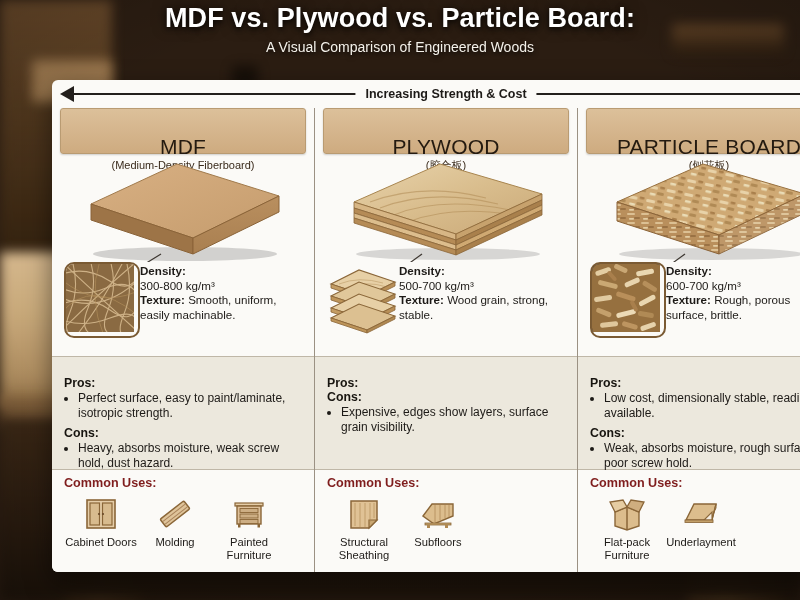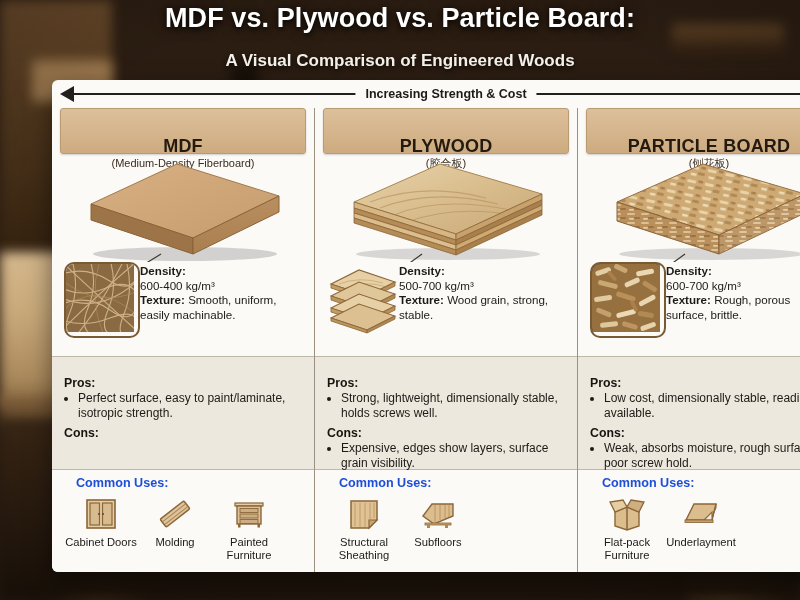--- a/index.html
+++ b/index.html
@@ -49,21 +49,21 @@
     background:radial-gradient(ellipse 110% 95% at 50% 45%, rgba(0,0,0,0) 45%, rgba(0,0,0,.45) 100%);}
 
   
   .titles{position:absolute;left:0;right:0;top:4px;text-align:center;z-index:4;}
   .title-main{
     font-size:27px;font-weight:bold;color:#ffffff;letter-spacing:.1px;
     text-shadow:0 2px 5px rgba(0,0,0,.75),0 0 14px rgba(0,0,0,.55);
     line-height:1.1;
   }
   .title-sub{
-    margin-top:17px;font-size:17px;color:#f4f1ea;font-weight:700;
+    margin-top:5px;font-size:14px;color:#f4f1ea;font-weight:400;
     text-shadow:0 2px 5px rgba(0,0,0,.75);
   }
 
   
   .card{
     position:absolute;left:52px;top:80px;width:788px;height:492px;
     background:#fbfaf7;border-radius:6px;z-index:5;overflow:hidden;
     box-shadow:0 10px 26px rgba(0,0,0,.5);
     display:flex;flex-direction:column;
   }
@@ -86,21 +86,21 @@
   .col + .col{border-left:1px solid #9b9183;}
 
   
   .col-head{
     margin:0 8px 0 8px;height:44px;flex:0 0 44px;
     background:linear-gradient(180deg,#dcc09a,#ceab80);
     border:1px solid #b99b72;border-radius:3px;
     display:flex;flex-direction:column;align-items:center;justify-content:center;
     box-shadow:0 1px 2px rgba(0,0,0,.18);
   }
-  .col-title{font-size:18px;font-weight:bold;color:#241a10;letter-spacing:.2px;line-height:1.05;margin-top:45px;}
+  .col-title{font-size:21px;font-weight:normal;color:#241a10;letter-spacing:.2px;line-height:1.05;margin-top:45px;}
   .col-sub{font-size:11px;color:#3a2b1c;margin-top:2px;line-height:1.05;}
 
   
   .illus{flex:0 0 108px;position:relative;}
   .illus svg{position:absolute;left:50%;top:4px;transform:translateX(-50%);}
 
   
   .specs{flex:0 0 94px;display:flex;padding:0 10px 0 12px;align-items:flex-start;}
   .swatch{width:72px;height:72px;flex:0 0 72px;border-radius:10px;border:2px solid #7a5a33;overflow:hidden;position:relative;}
   .spec-text{font-size:11.6px;color:#1d1a17;line-height:1.27;padding-top:2px;}
@@ -111,21 +111,21 @@
     flex:1 1 auto;min-height:0;background:#ece8dd;
     border-top:1px solid #bfb7a7;border-bottom:1px solid #bfb7a7;
     padding:19px 11px 6px 12px;
   }
   .pc h4{margin:0;font-size:12.3px;font-weight:bold;color:#17140f;}
   .pc ul{margin:1px 0 5px 0;padding-left:14px;}
   .pc li{font-size:12px;color:#1d1a17;line-height:1.24;}
 
   
   .uses{flex:0 0 92px;padding:6px 9px 4px 12px;background:#fbfaf7;}
-  .uses h4{margin:0 0 3px 12px;font-size:12.6px;font-weight:bold;color:#1d4ed8;}
+  .uses h4{margin:0 0 3px 0;font-size:12.6px;font-weight:bold;color:#7f1d1d;}
   .use-row{display:flex;justify-content:flex-start;align-items:flex-start;}
   .use{width:74px;text-align:center;}
   .use-ico{height:42px;display:flex;align-items:center;justify-content:center;}
   .use-cap{font-size:11.2px;color:#1d1a17;line-height:1.18;margin-top:1px;}
 </style>
 </head>
 <body>
 
 <div id="stage">
 
@@ -207,32 +207,35 @@
               </g>
               <g stroke="#b8945f" stroke-width=".8" opacity=".7" fill="none">
                 <path d="M-4 16 Q30 44 70 28"></path>
                   <path d="M-4 48 Q26 14 70 50"></path>
                 <path d="M34 -4 Q22 34 38 72"></path>
               </g>
             </svg>
           </div>
           <div class="spec-text">
             <b>Density:</b><br>
-            <span>600-400 kg/m³</span><br>
+            <span>300-800 kg/m³</span><br>
             <b>Texture:</b>
             <span>Smooth, uniform, easily machinable.</span>
           </div>
         </div>
 
         <div class="pc">
           <h4>Pros:</h4>
           <ul>
             <li>Perfect surface, easy to paint/laminate, isotropic strength.</li>
           </ul>
           <h4>Cons:</h4>
+          <ul>
+            <li>Heavy, absorbs moisture, weak screw hold, dust hazard.</li>
+          </ul>
         </div>
 
         <div class="uses">
           <h4>Common Uses:</h4>
           <div class="use-row">
             <div class="use">
               <div class="use-ico">
                 <svg width="36" height="36" viewBox="0 0 36 36">
                   <rect x="4" y="4" width="28" height="28" fill="#e5cda8" stroke="#8a6638" stroke-width="1.6"></rect>
                   <rect x="7" y="7" width="9.5" height="22" fill="#d8bb8e" stroke="#8a6638" stroke-width="1.2"></rect>
@@ -339,23 +342,20 @@
           <div class="spec-text">
             <b>Density:</b><br>
             <span>500-700 kg/m³</span><br>
             <b>Texture:</b>
             <span>Wood grain, strong, stable.</span>
           </div>
         </div>
 
         <div class="pc">
           <h4>Pros:</h4>
-          <ul>
-            <li>Strong, lightweight, dimensionally stable, holds screws well.</li>
-          </ul>
           <h4>Cons:</h4>
           <ul>
             <li>Expensive, edges show layers, surface grain visibility.</li>
           </ul>
         </div>
 
         <div class="uses">
           <h4>Common Uses:</h4>
           <div class="use-row">
             <div class="use">

